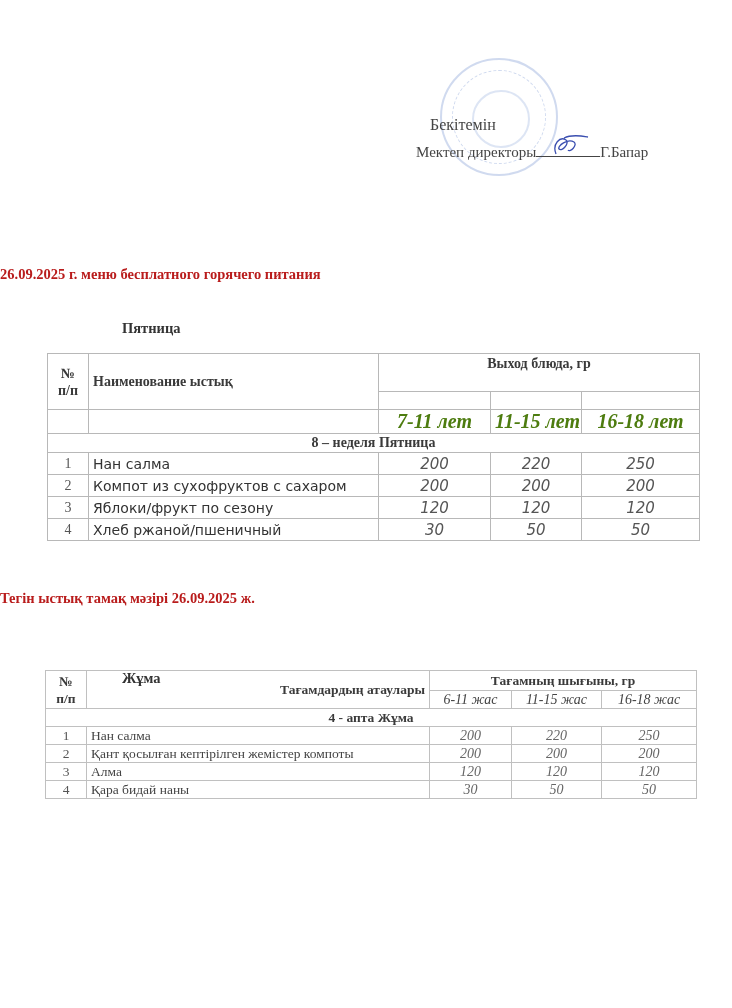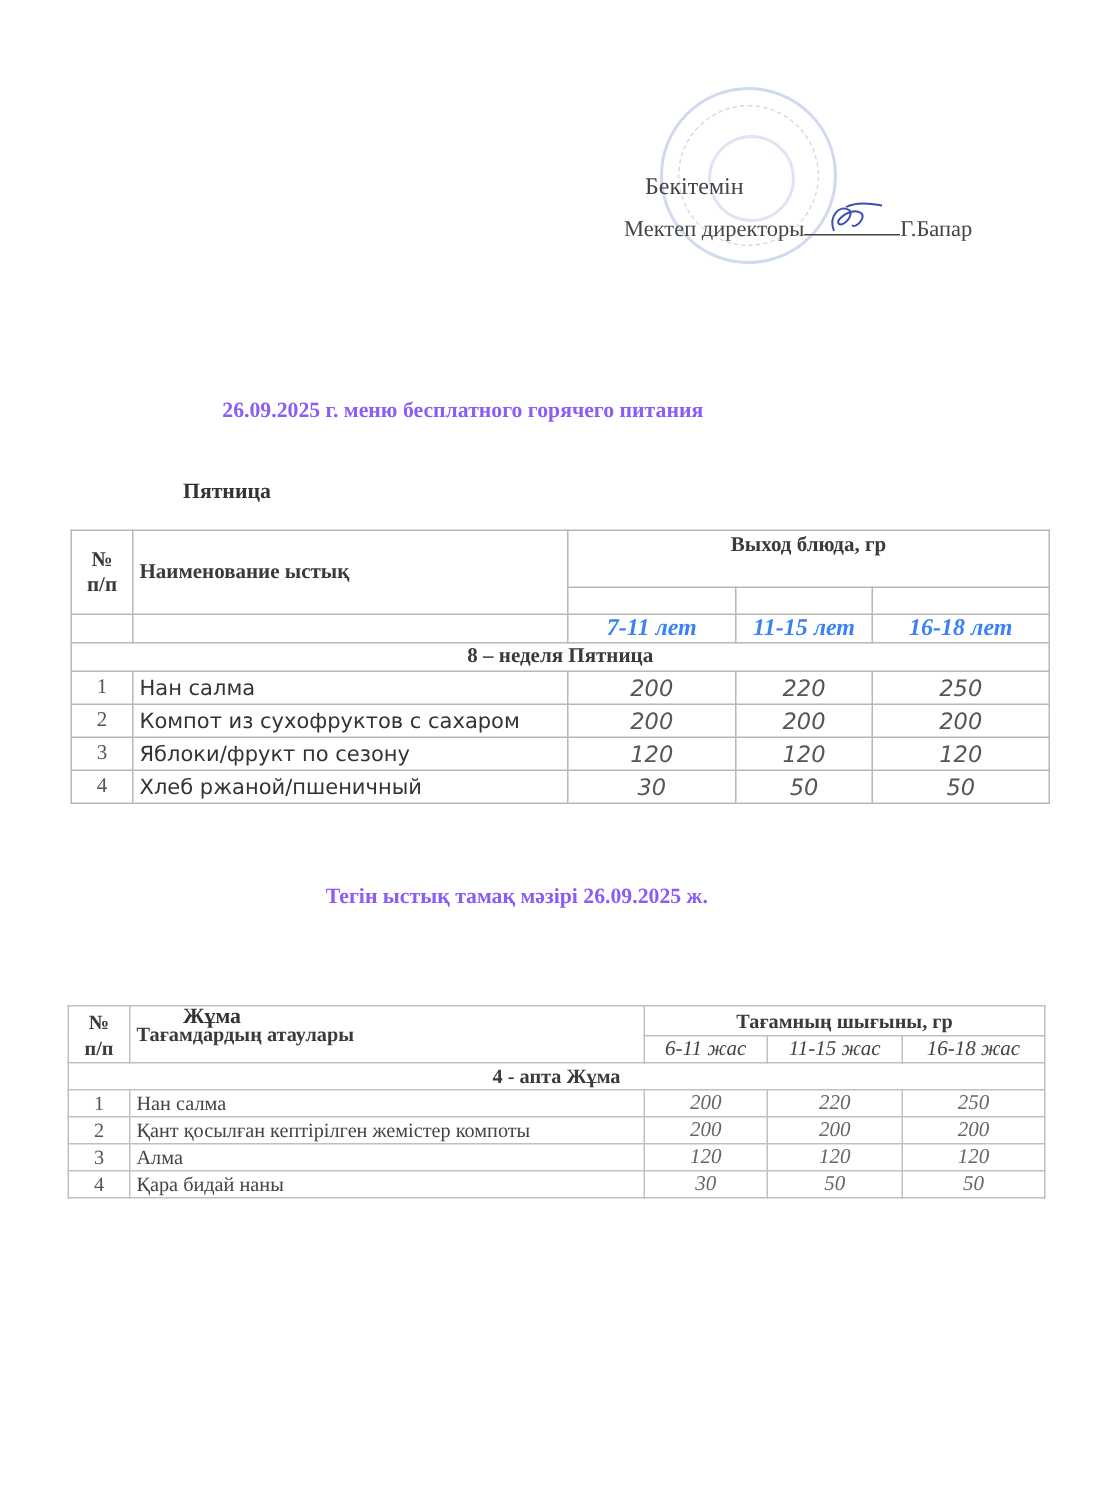--- a/index.html
+++ b/index.html
@@ -13,37 +13,37 @@
   .stamp::before { content: ""; position: absolute; left: 10px; top: 10px; right: 10px; bottom: 10px;
            border-radius: 50%; border: 1px dashed rgba(120,150,210,0.35); }
   .stamp::after { content: ""; position: absolute; left: 30px; top: 30px; width: 54px; height: 54px;
            border-radius: 50%; border: 2px solid rgba(120,150,210,0.25); }
   .approve { left: 430px; top: 116px; font-size: 16px; color: #444; }
   .director { left: 416px; top: 144px; font-size: 15px; color: #444; white-space: nowrap; }
   .director .line { display: inline-block; width: 64px; border-bottom: 1px solid #444; height: 12px;
            position: relative; vertical-align: baseline; }
   .signature { position: absolute; left: 14px; top: -10px; }
 
-  .title { left: 0; width: 617px; text-align: center; font-weight: bold; font-size: 14.5px; color: #8b5cf6; }
+  .title { left: 0; width: 617px; text-align: left; font-weight: bold; font-size: 14.5px; color: #b91c1c; }
   .day { left: 122px; font-weight: bold; font-size: 14.5px; color: #333; }
 
   table { position: absolute; border-collapse: collapse; table-layout: fixed; }
   td { border: 1px solid #b8b8b8; padding: 0 4px; overflow: hidden; white-space: nowrap; }
   .t1 { left: 47px; top: 353px; width: 652px; }
   .t1 td { font-size: 14px; }
   .t1 .hdr { font-weight: bold; color: #3a3a3a; }
   .t1 .num { text-align: center; color: #555; font-size: 14px; }
   .t1 .dish { font-family: "DejaVu Sans", sans-serif; font-size: 14px; color: #333; }
   .t1 .val { font-family: "DejaVu Sans", sans-serif; font-style: italic; text-align: center; font-size: 15px; color: #555; }
-  .t1 .age { font-style: italic; font-weight: bold; text-align: center; font-size: 16px; color: #3b82f6; }
+  .t1 .age { font-style: italic; font-weight: bold; text-align: center; font-size: 20px; color: #4d7c0f; }
   .t1 .week { text-align: center; font-weight: bold; }
 
   .t2 { left: 45px; top: 670px; width: 651px; }
   .t2 td { font-size: 13.5px; border-color: #c0c0c0; }
-  .t2 .hdr { font-weight: bold; color: #3a3a3a; }
+  .t2 .hdr { font-weight: bold; color: #3a3a3a; text-align: right; }
   .t2 .num { text-align: center; color: #555; }
   .t2 .dish { color: #444; }
   .t2 .val { font-style: italic; text-align: center; color: #666; font-size: 14px; }
   .t2 .age { font-style: italic; text-align: center; color: #444; font-size: 14px; }
   .t2 .week { text-align: center; font-weight: bold; color: #3a3a3a; }
 </style>
 </head>
 <body>
 
 <div class="abs stamp"></div>
@@ -113,21 +113,21 @@
   <tr style="height:22px">
     <td class="num">4</td>
     <td class="dish">Хлеб ржаной/пшеничный</td>
     <td class="val">30</td>
     <td class="val">50</td>
     <td class="val">50</td>
   </tr>
 </tbody>
   </table>
 
-<div class="abs title" style="top:590px;padding-left:36px;">Тегін ыстық тамақ  мәзірі 26.09.2025 ж.</div>
+<div class="abs title" style="top:590px;">Тегін ыстық тамақ  мәзірі 26.09.2025 ж.</div>
 <div class="abs day" style="top:642px;margin-top:28px;">Жұма</div>
 
 <table class="t2">
   <colgroup>
     <col style="width:41px">
       <col style="width:343px">
       <col style="width:82px">
       <col style="width:90px">
       <col style="width:95px">
   </colgroup>

